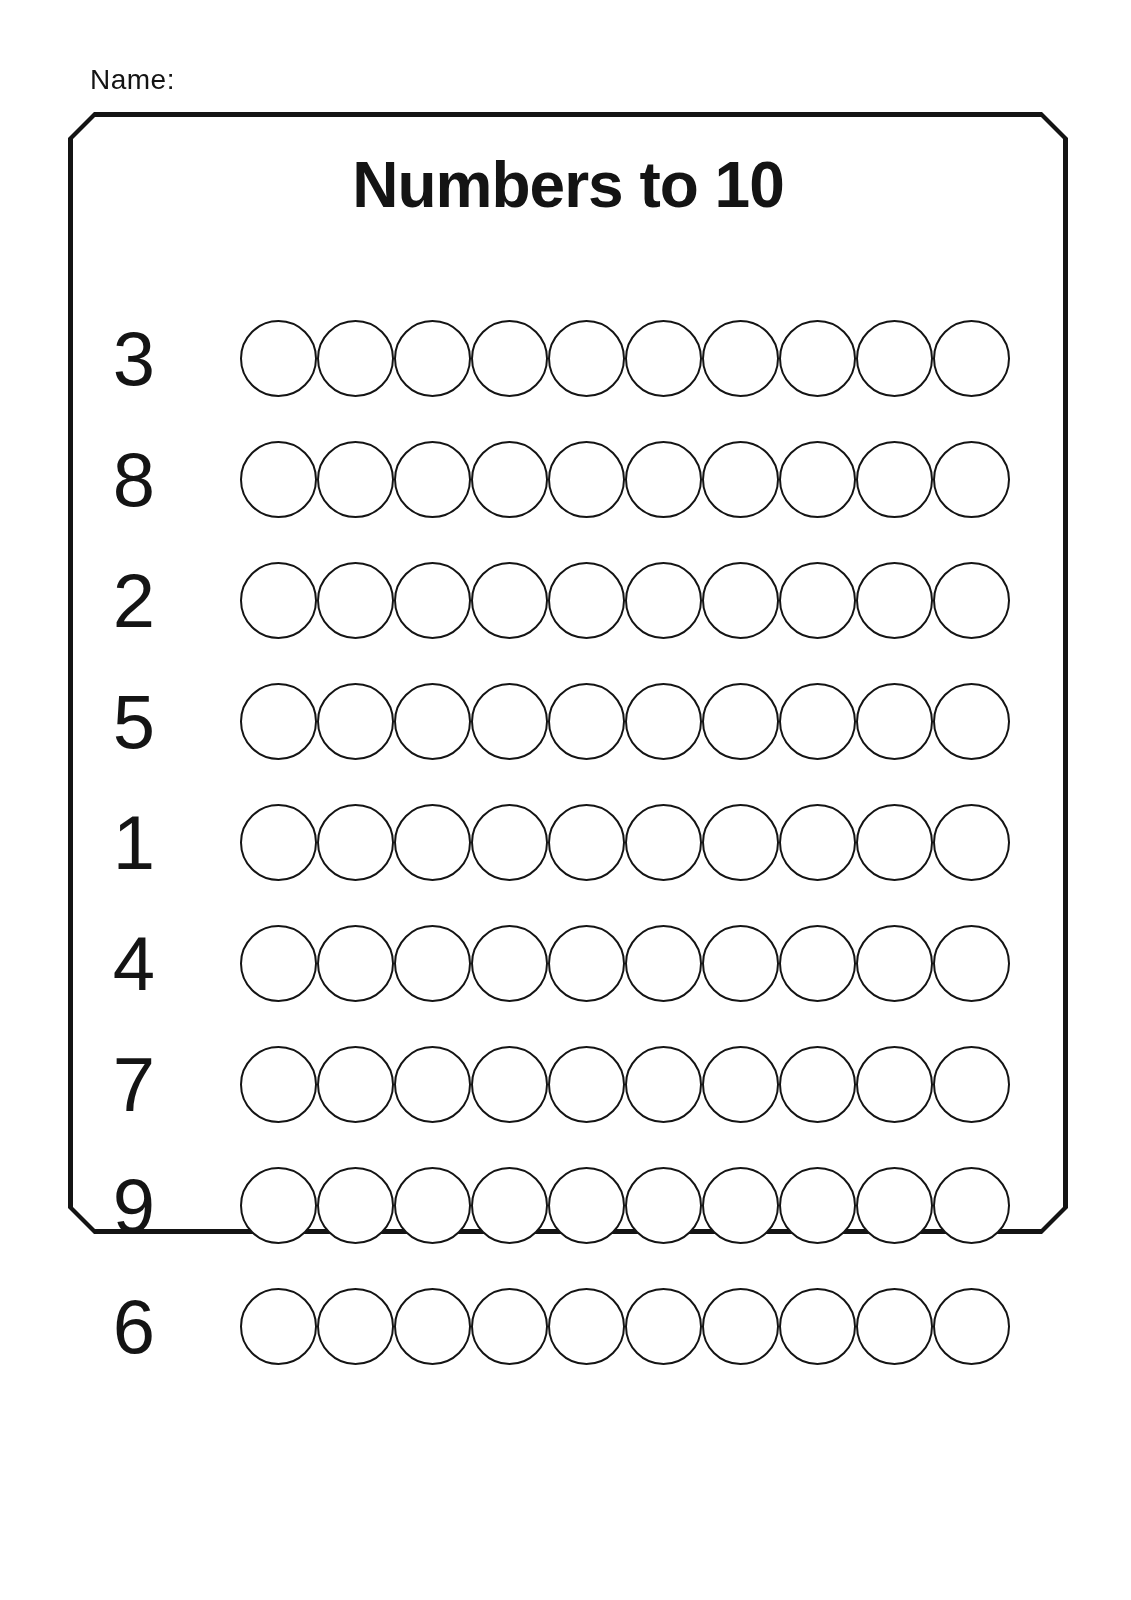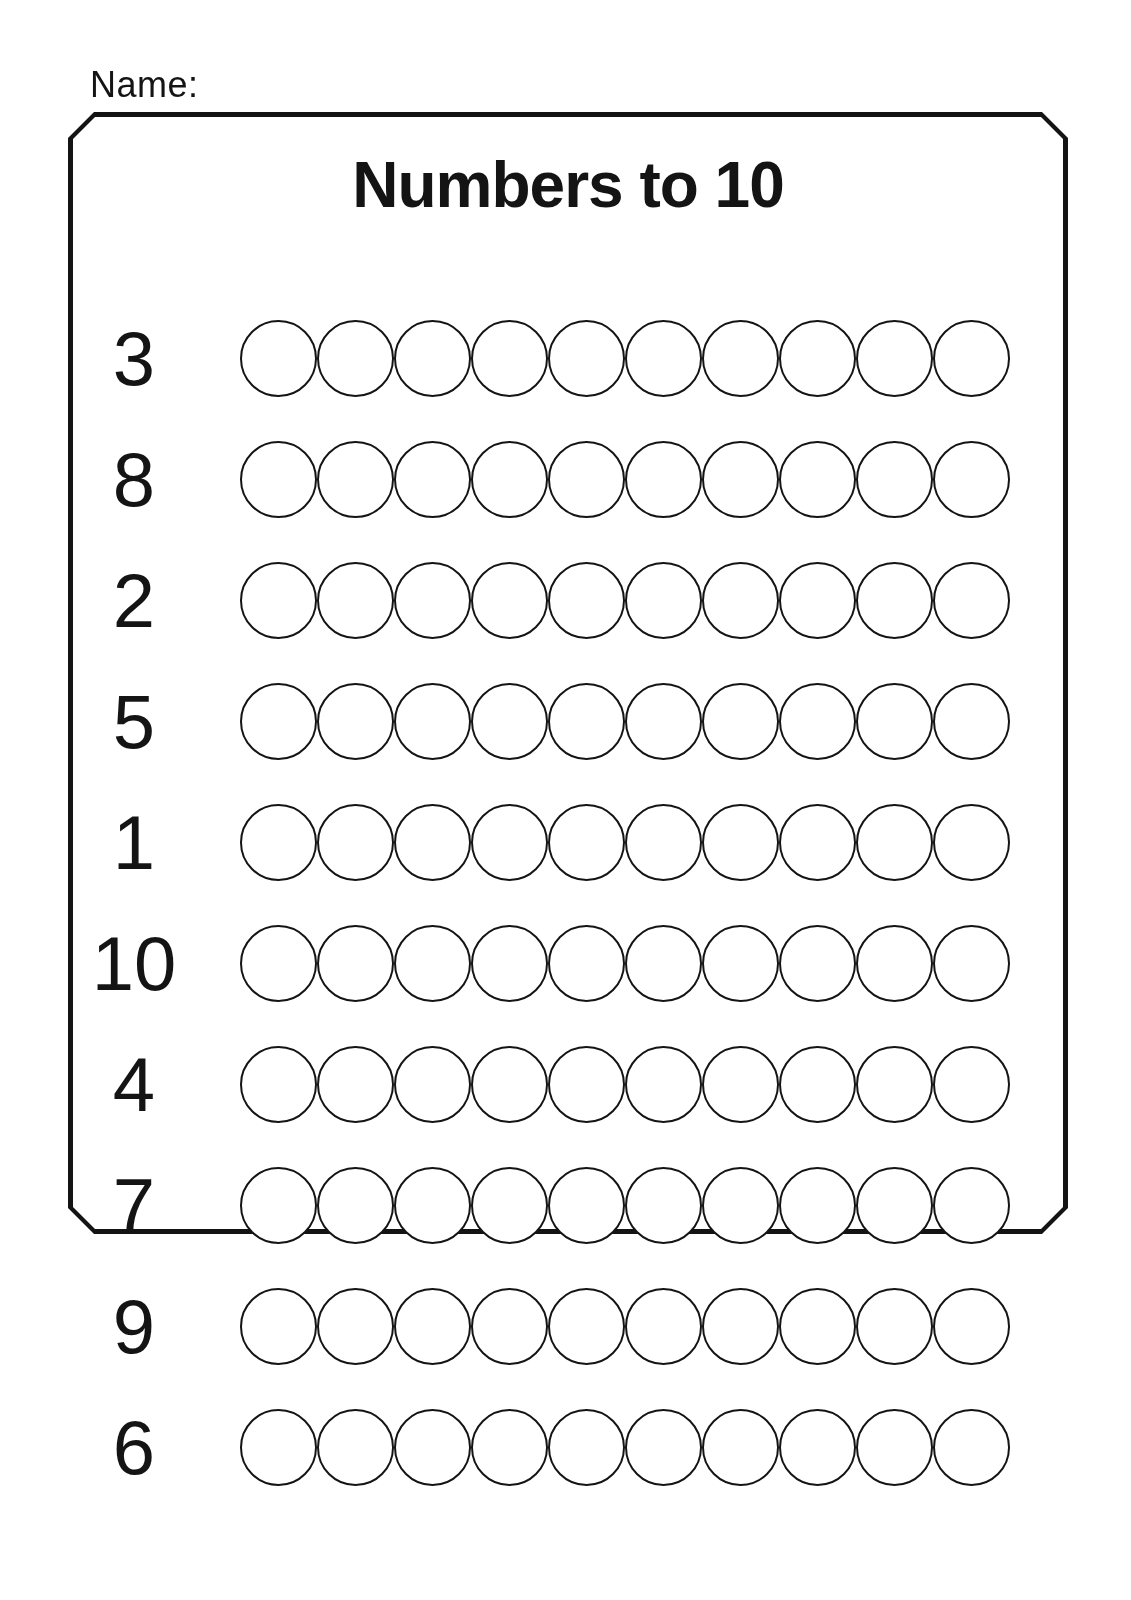--- a/index.html
+++ b/index.html
@@ -15,21 +15,21 @@
     position: relative;
     width: 1131px;
     height: 1600px;
     background: var(--paper, #ffffff);
     color: var(--ink, #141414);
   }
   .name-label {
     position: absolute;
     left: 90px;
     top: 64px;
-    font-size: 36px;
+    font-size: 28px;
     font-weight: 400;
     letter-spacing: 0.5px;
     color: var(--ink, #141414);
   }
   .sheet {
     position: absolute;
     left: 68px;
     top: 112px;
     width: 1000px;
     height: 1122px;
@@ -200,35 +200,20 @@
               <div class="circle"></div>
               <div class="circle"></div>
               <div class="circle"></div>
               <div class="circle"></div>
               <div class="circle"></div>
               <div class="circle"></div>
               <div class="circle"></div>
             </div>
           </div>
           <div class="row">
-            <div class="num-cell">10</div>
-            <div class="circles">
-              <div class="circle"></div>
-              <div class="circle"></div>
-              <div class="circle"></div>
-              <div class="circle"></div>
-              <div class="circle"></div>
-              <div class="circle"></div>
-              <div class="circle"></div>
-              <div class="circle"></div>
-              <div class="circle"></div>
-              <div class="circle"></div>
-            </div>
-          </div>
-          <div class="row">
             <div class="num-cell">4</div>
             <div class="circles">
               <div class="circle"></div>
               <div class="circle"></div>
               <div class="circle"></div>
               <div class="circle"></div>
               <div class="circle"></div>
               <div class="circle"></div>
               <div class="circle"></div>
               <div class="circle"></div>

